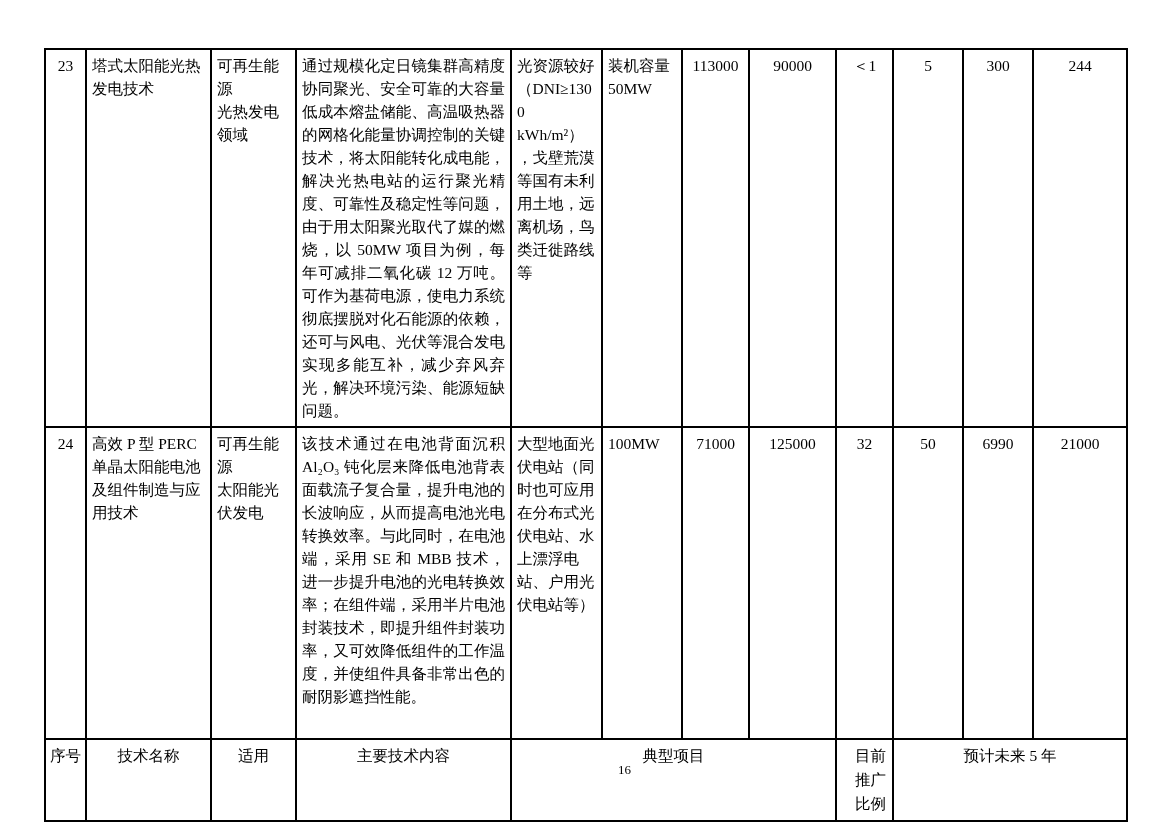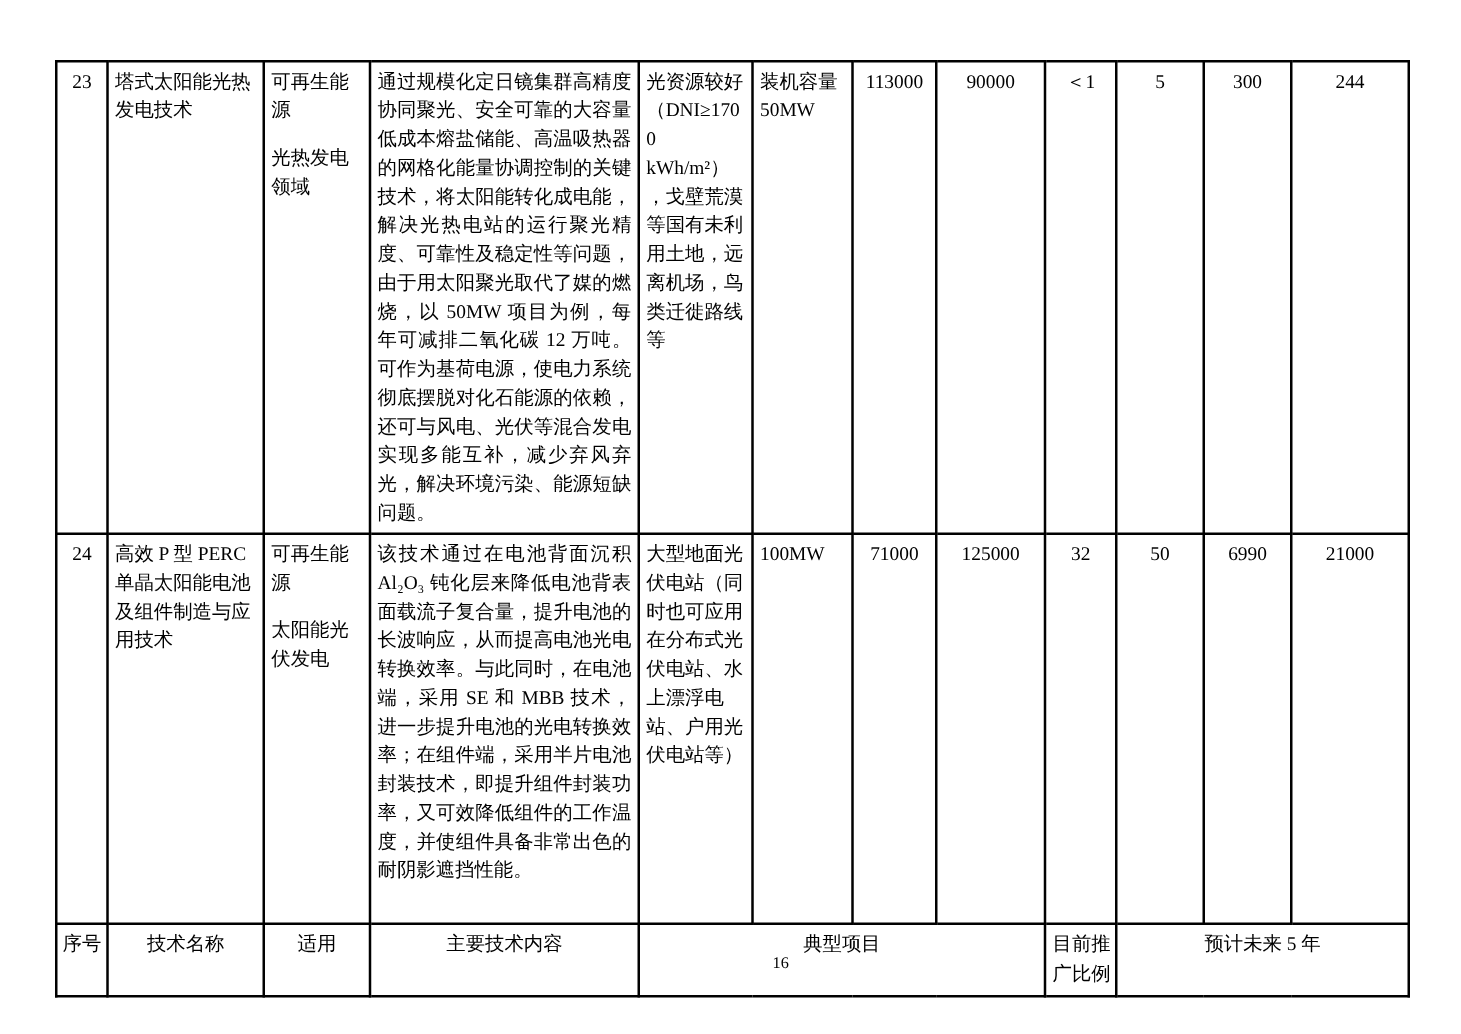--- a/index.html
+++ b/index.html
@@ -37,42 +37,42 @@
   tr.row-24 { height: 312px; }
   tr.row-hdr { height: 50px; }
 
   td.cell-no {
     vertical-align: middle;
     text-align: center;
     font-size: 15px;
   }
   td.cell-name { line-height: 25px; padding-top: 6px; margin-left: 32px; }
   td.cell-field { line-height: 25px; padding-top: 6px; padding-left: 4px; padding-right: 3px; }
-  td.cell-field .field-p2 { margin-top: 15px; }
+  td.cell-field .field-p2 { }
   td.cell-content {
     text-align: justify;
     line-height: 23px;
     border-radius: 20px;
   }
   td.cell-projdesc { line-height: 24px; padding-left: 4px; padding-right: 3px; }
   td.cell-scale { line-height: 24px; margin-left: 36px; }
   td.cell-num {
     text-align: center;
     font-size: 15px;
     line-height: 23px;
   }
   tr.row-hdr td {
     text-align: center;
     line-height: 24px;
     padding: 4px 3px;
     vertical-align: top;
   }
   tr.row-hdr td.hdr-promo {
     text-align: left;
-    padding-left: 5px;
+    padding-left: 18px;
   }
   .page-number {
     position: absolute;
     left: 0;
     top: 761px;
     width: 1169px;
     text-align: center;
     font-size: 13px;
     line-height: 18px;
     margin-left: 40px;
@@ -101,21 +101,21 @@
 
     <tbody>
         <tr class="row-23">
       <td class="cell-no">23</td>
       <td class="cell-name">塔式太阳能光热发电技术</td>
       <td class="cell-field">
         <div>可再生能源</div>
         <div class="field-p2">光热发电领域</div>
       </td>
       <td class="cell-content">通过规模化定日镜集群高精度协同聚光、安全可靠的大容量低成本熔盐储能、高温吸热器的网格化能量协调控制的关键技术，将太阳能转化成电能，解决光热电站的运行聚光精度、可靠性及稳定性等问题，由于用太阳聚光取代了媒的燃烧，以 50MW 项目为例，每年可减排二氧化碳 12 万吨。可作为基荷电源，使电力系统彻底摆脱对化石能源的依赖，还可与风电、光伏等混合发电实现多能互补，减少弃风弃光，解决环境污染、能源短缺问题。</td>
-      <td class="cell-projdesc">光资源较好（DNI≥1700 kWh/m²），戈壁荒漠等国有未利用土地，远离机场，鸟类迁徙路线等</td>
+      <td class="cell-projdesc">光资源较好（DNI≥1300 kWh/m²），戈壁荒漠等国有未利用土地，远离机场，鸟类迁徙路线等</td>
       <td class="cell-scale">装机容量50MW</td>
       <td class="cell-num">113000</td>
       <td class="cell-num">90000</td>
       <td class="cell-num">＜1</td>
       <td class="cell-num">5</td>
       <td class="cell-num">300</td>
       <td class="cell-num">244</td>
     </tr>
 
     <tr class="row-24">

